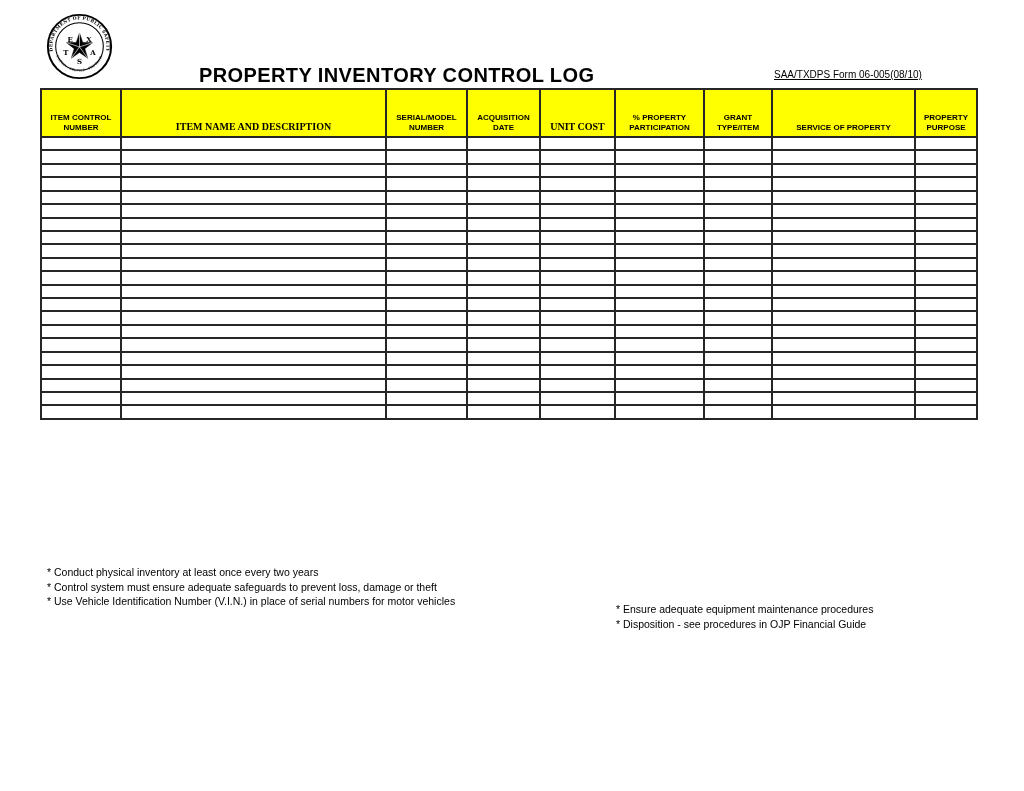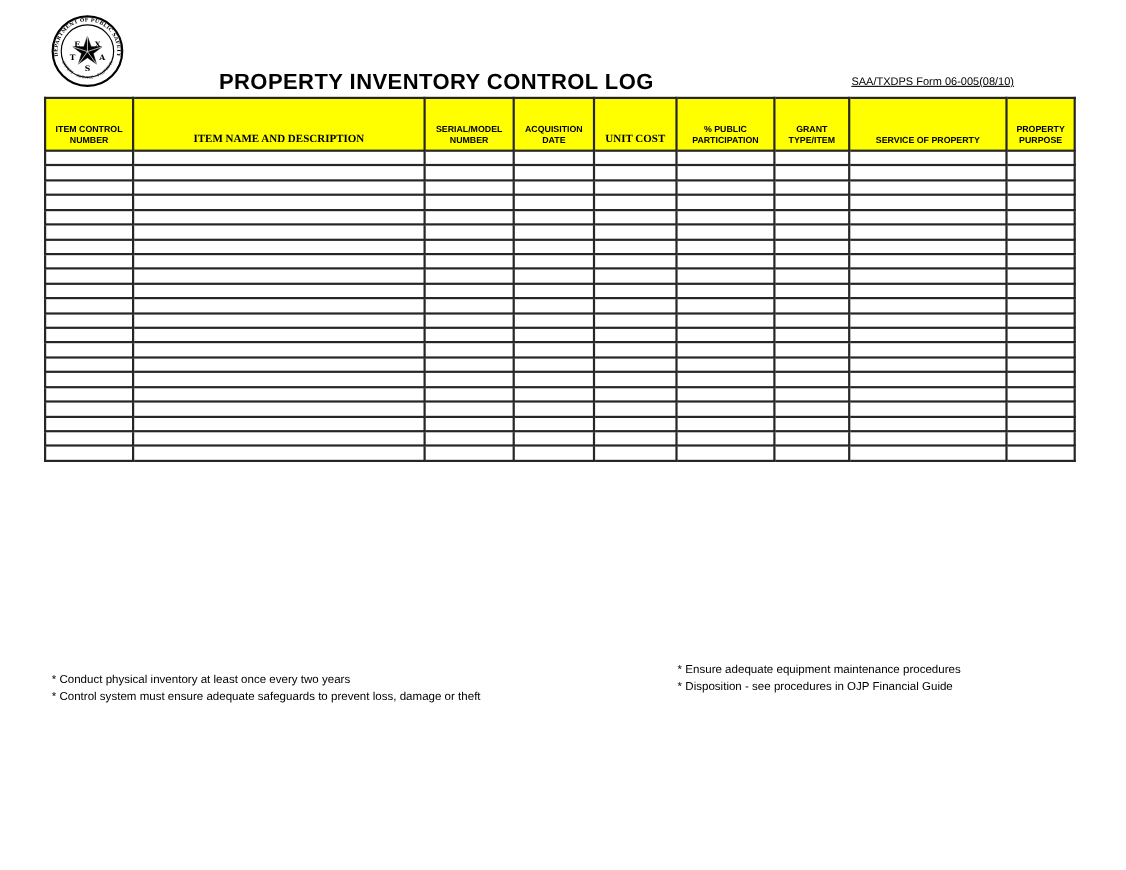--- a/index.html
+++ b/index.html
@@ -37,21 +37,21 @@
     vertical-align:bottom;text-align:center;
     font-weight:bold;
     padding:2px 2px 3px 2px;
   }
   th.sm{font-size:8px;line-height:10px;}
   th.lg{font-size:10px;line-height:13px;font-family:Liberation Serif, serif;}
   table.log thead tr{height:48px;}
   table.log td{background:#ffffff;}
   
   .notes{position:absolute;top:565px;font-size:10.5px;line-height:14.5px;white-space:nowrap;}
-  .notes.left{left:47px;margin-top:46px;}
+  .notes.left{left:47px;}
   .notes.right{left:616px;margin-top:37px;}
 </style>
 </head>
 <body>
 
 <div class="page">
 
   <svg class="seal" viewBox="-42 -42 84 84">
     <defs>
       <path id="arcTop" d="M -32.5 5.7 A 33 33 0 1 1 32.5 5.7" fill="none"></path>
@@ -113,21 +113,21 @@
           <div>NUMBER</div>
         </th>
         <th class="sm">
           <div>ACQUISITION</div>
           <div>DATE</div>
         </th>
         <th class="lg">
           <div>UNIT COST</div>
         </th>
         <th class="sm">
-          <div>% PUBLIC</div>
+          <div>% PROPERTY</div>
           <div>PARTICIPATION</div>
         </th>
         <th class="sm">
           <div>GRANT</div>
           <div>TYPE/ITEM</div>
         </th>
         <th class="sm">
           <div>SERVICE OF PROPERTY</div>
         </th>
         <th class="sm">
@@ -367,19 +367,20 @@
           <td></td>
           <td></td>
           <td></td>
         </tr>
       </tbody>
   </table>
 
   <div class="notes left">
     <div>* Conduct physical inventory at least once every two years</div>
     <div>* Control system must ensure adequate safeguards to prevent loss, damage or theft</div>
+    <div>* Use Vehicle Identification Number (V.I.N.) in place of serial numbers for motor vehicles</div>
   </div>
   <div class="notes right">
     <div>* Ensure adequate equipment maintenance procedures</div>
     <div>* Disposition - see procedures in OJP Financial Guide</div>
   </div>
 
 </div>
 
 </body></html>

